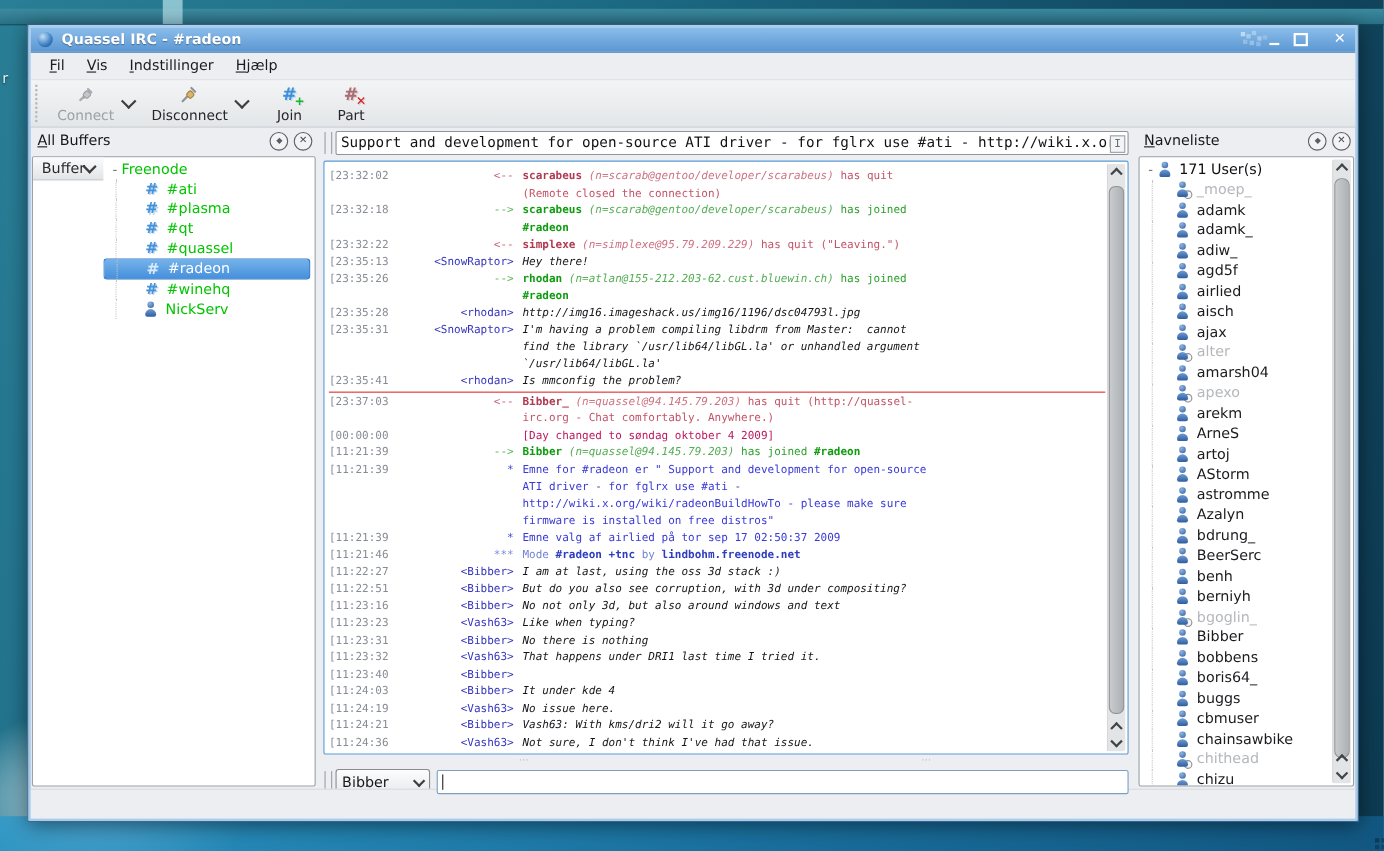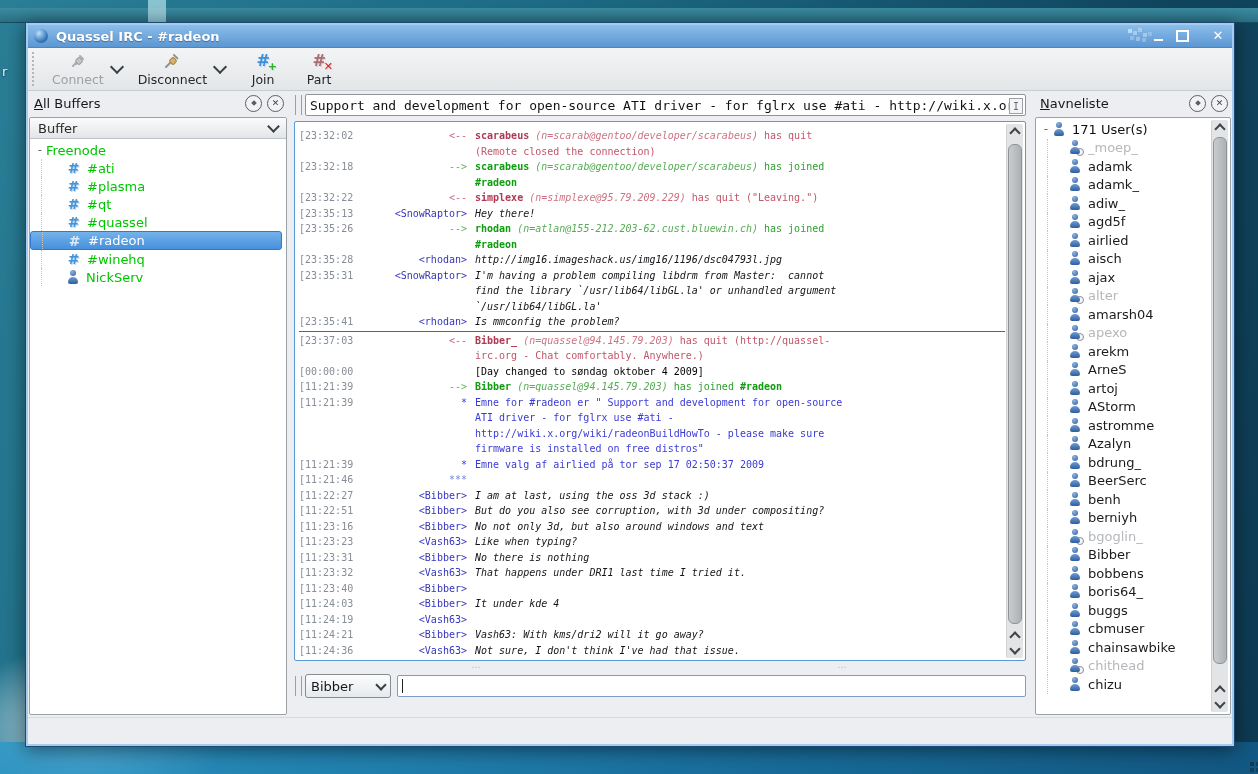--- a/index.html
+++ b/index.html
@@ -62,21 +62,21 @@
   .dock{display:flex;flex-direction:column;min-height:0;}
   .dock-left{width:260px;flex:none;}
   .dock-right{width:198px;flex:none;}
   .dock-header{height:24px;flex:none;display:flex;align-items:center;padding:0 4px 0 6px;font-size:13px;color:#17171a;}
   .dock-header .dh-title{flex:1;}
   .dh-btn{width:15px;height:15px;border:1px solid #5a5f64;border-radius:50%;margin-left:5px;
     display:flex;align-items:center;justify-content:center;background:#f2f3f4;}
   .dh-btn .dot{width:4px;height:4px;background:#5a5f64;transform:rotate(45deg);}
   .dh-btn .x{font-size:9px;line-height:9px;color:#44484c;font-weight:bold;}
   .panel{flex:1;margin:2px 1px 2px 1px;border:1px solid #9ca1a6;background:#fff;border-radius:2px;
-    display:flex;flex-direction:column;min-height:0;position:relative;overflow:hidden;}
+    display:flex;flex-direction:row;min-height:0;position:relative;overflow:hidden;}
   .col-header{height:20px;flex:none;display:flex;align-items:center;padding:0 8px;
     background:linear-gradient(#fbfbfc,#e2e5e8);border-bottom:1px solid #bfc3c7;font-size:13px;color:#2b2b2b;}
   .col-header .spacer{flex:1;}
   .col-chevron{width:7px;height:7px;border-right:2px solid #3a3f44;border-bottom:2px solid #3a3f44;transform:rotate(45deg);margin-bottom:3px;}
   .tree{flex:1;padding-top:2px;overflow:hidden;position:relative;}
   .trow{height:18px;display:flex;align-items:center;padding-left:4px;font-size:13px;position:relative;}
   .urow{height:18.5px;display:flex;align-items:center;padding-left:4px;font-size:13px;position:relative;}
   .expander{width:12px;flex:none;color:#6a6f74;font-size:12px;text-align:center;line-height:10px;}
   .indent{width:24px;flex:none;border-left:1px dotted #c3c7ca;margin-left:7px;height:100%;}
   .uindent{width:20px;flex:none;border-left:1px dotted #c3c7ca;margin-left:7px;height:100%;}
@@ -115,21 +115,21 @@
     font-family:"DejaVu Sans Mono",monospace;font-size:10px;line-height:15.5px;}
   .chat-lines::before{content:"";display:block;height:10px;}
   .msg{display:flex;}
   .m-ts{width:72px;flex:none;color:#878d96;white-space:pre;}
   .m-s{width:96px;flex:none;text-align:right;white-space:pre;}
   .m-b{width:62ch;margin-left:8px;white-space:pre-wrap;overflow-wrap:break-word;}
   .s-nick{color:#3535bd;} .s-jn{color:#58b858;} .s-qt{color:#c86478;} .s-tp{color:#3a3ad6;} .s-md{color:#7585d6;} .s-p{}
   .c-p{color:#15151a;font-style:italic;}
   .c-jn{color:#2ea02e;} .c-jn-b{color:#0f9c0f;font-weight:bold;} .c-jn-i{color:#56ad56;font-style:italic;}
   .c-qt{color:#c25568;} .c-qt-b{color:#b03a52;font-weight:bold;} .c-qt-i{color:#cd7484;font-style:italic;}
-  .c-day{color:#000000;}
+  .c-day{color:#be185d;}
   .c-tp{color:#3a3ad6;}
   .c-md{color:#7585d6;} .c-md-b{color:#2e3cc0;font-weight:bold;}
   .marker{border-top:1px solid #dd2e2e;margin:1px 0;}
   
   .sbar{position:absolute;top:2px;bottom:2px;right:2px;width:16px;background:#e2e4e6;
     border-left:1px solid #cfd2d4;border-radius:2px;}
   .sb-arrow{position:absolute;left:0;width:16px;height:14px;display:flex;align-items:center;justify-content:center;}
   .sb-ch{width:6px;height:6px;border-right:2px solid #3f4448;border-bottom:2px solid #3f4448;}
   .up .sb-ch{transform:rotate(-135deg);margin-top:3px;} .down .sb-ch{transform:rotate(45deg);margin-bottom:3px;}
   .sb-handle{position:absolute;left:1px;right:1px;border:1px solid #8f9396;border-radius:6px;
@@ -170,20 +170,26 @@
           <span class="wb wb-min">
               <i></i>
             </span>
           <span class="wb wb-max">
               <i></i>
             </span>
           <span class="wb wb-close">✕</span>
         </span>
       </div>
 
+      <div class="menubar">
+        <span class="menu-item"><u>F</u>il</span>
+        <span class="menu-item"><u>V</u>is</span>
+        <span class="menu-item"><u>I</u>ndstillinger</span>
+        <span class="menu-item"><u>H</u>jælp</span>
+      </div>
 
       <div class="toolbar">
         <span class="tb-handle"></span>
         <span class="tbtn disabled">
           <span class="ticon">
             <svg width="18" height="18" viewBox="0 0 18 18">
                 <g stroke="#a9adb2" stroke-width="2" fill="none" stroke-linecap="round">
                   <path d="M4 14 L8 10"></path>
                   <path d="M7 12 l4-4"></path>
                   <path d="M11 4 l1.6 1.6 M14 7 l-1.6-1.6"></path>
@@ -354,20 +360,21 @@
                     <span class="m-b"><span class="c-tp">Emne for #radeon er " Support and development for open-source ATI driver - for fglrx use #ati - http://wiki.x.org/wiki/radeonBuildHowTo - please make sure firmware is installed on free distros"</span></span>
                   </div>
                   <div class="msg">
                     <span class="m-ts">[11:21:39</span>
                     <span class="m-s s-tp">*</span>
                     <span class="m-b"><span class="c-tp">Emne valg af airlied på tor sep 17 02:50:37 2009</span></span>
                   </div>
                   <div class="msg">
                     <span class="m-ts">[11:21:46</span>
                     <span class="m-s s-md">***</span>
+                    <span class="m-b"><span class="c-md">Mode </span><span class="c-md-b">#radeon</span><span class="c-md-b"> +tnc</span><span class="c-md"> by </span><span class="c-md-b">lindbohm.freenode.net</span></span>
                   </div>
                   <div class="msg">
                     <span class="m-ts">[11:22:27</span>
                     <span class="m-s s-nick">&lt;Bibber&gt;</span>
                     <span class="m-b"><span class="c-p">I am at last, using the oss 3d stack :)</span></span>
                   </div>
                   <div class="msg">
                     <span class="m-ts">[11:22:51</span>
                     <span class="m-s s-nick">&lt;Bibber&gt;</span>
                     <span class="m-b"><span class="c-p">But do you also see corruption, with 3d under compositing?</span></span>
@@ -397,20 +404,21 @@
                     <span class="m-s s-nick">&lt;Bibber&gt;</span>
                   </div>
                   <div class="msg">
                     <span class="m-ts">[11:24:03</span>
                     <span class="m-s s-nick">&lt;Bibber&gt;</span>
                     <span class="m-b"><span class="c-p">It under kde 4</span></span>
                   </div>
                   <div class="msg">
                     <span class="m-ts">[11:24:19</span>
                     <span class="m-s s-nick">&lt;Vash63&gt;</span>
+                    <span class="m-b"><span class="c-p">No issue here.</span></span>
                   </div>
                   <div class="msg">
                     <span class="m-ts">[11:24:21</span>
                     <span class="m-s s-nick">&lt;Bibber&gt;</span>
                     <span class="m-b"><span class="c-p">Vash63: With kms/dri2 will it go away?</span></span>
                   </div>
                   <div class="msg">
                     <span class="m-ts">[11:24:36</span>
                     <span class="m-s s-nick">&lt;Vash63&gt;</span>
                     <span class="m-b"><span class="c-p">Not sure, I don't think I've had that issue.</span></span>

